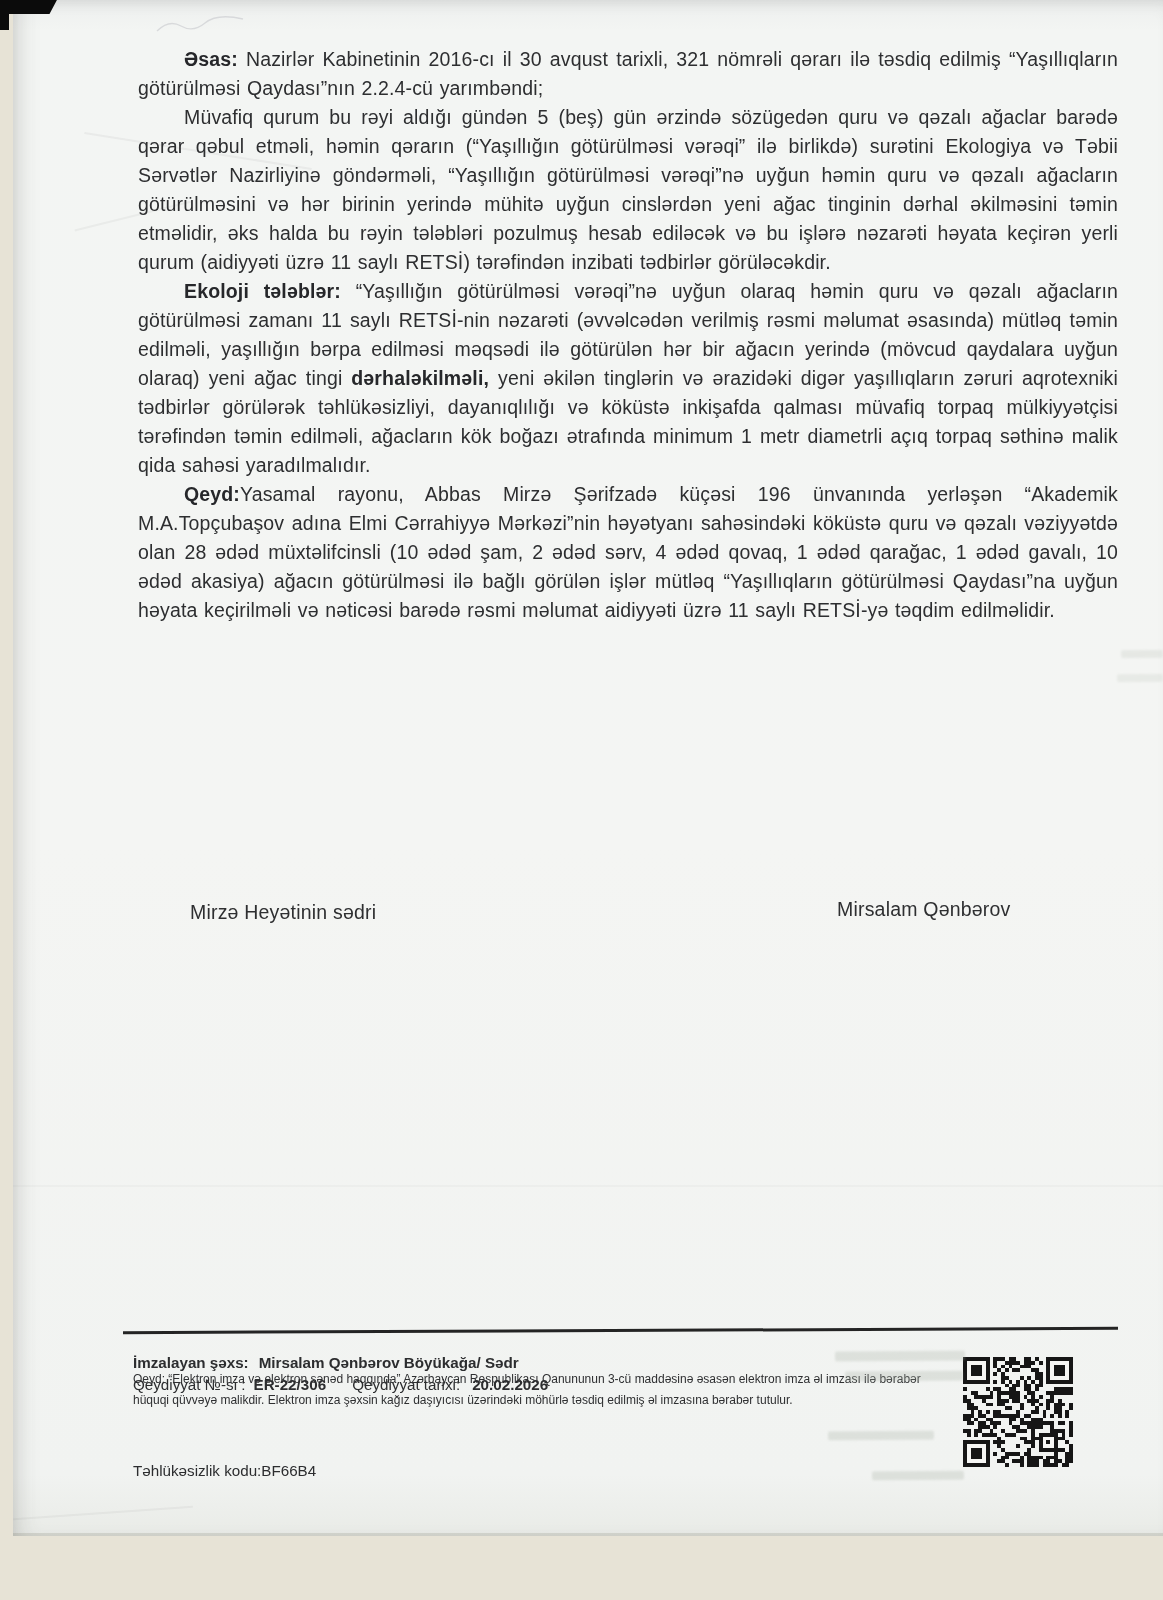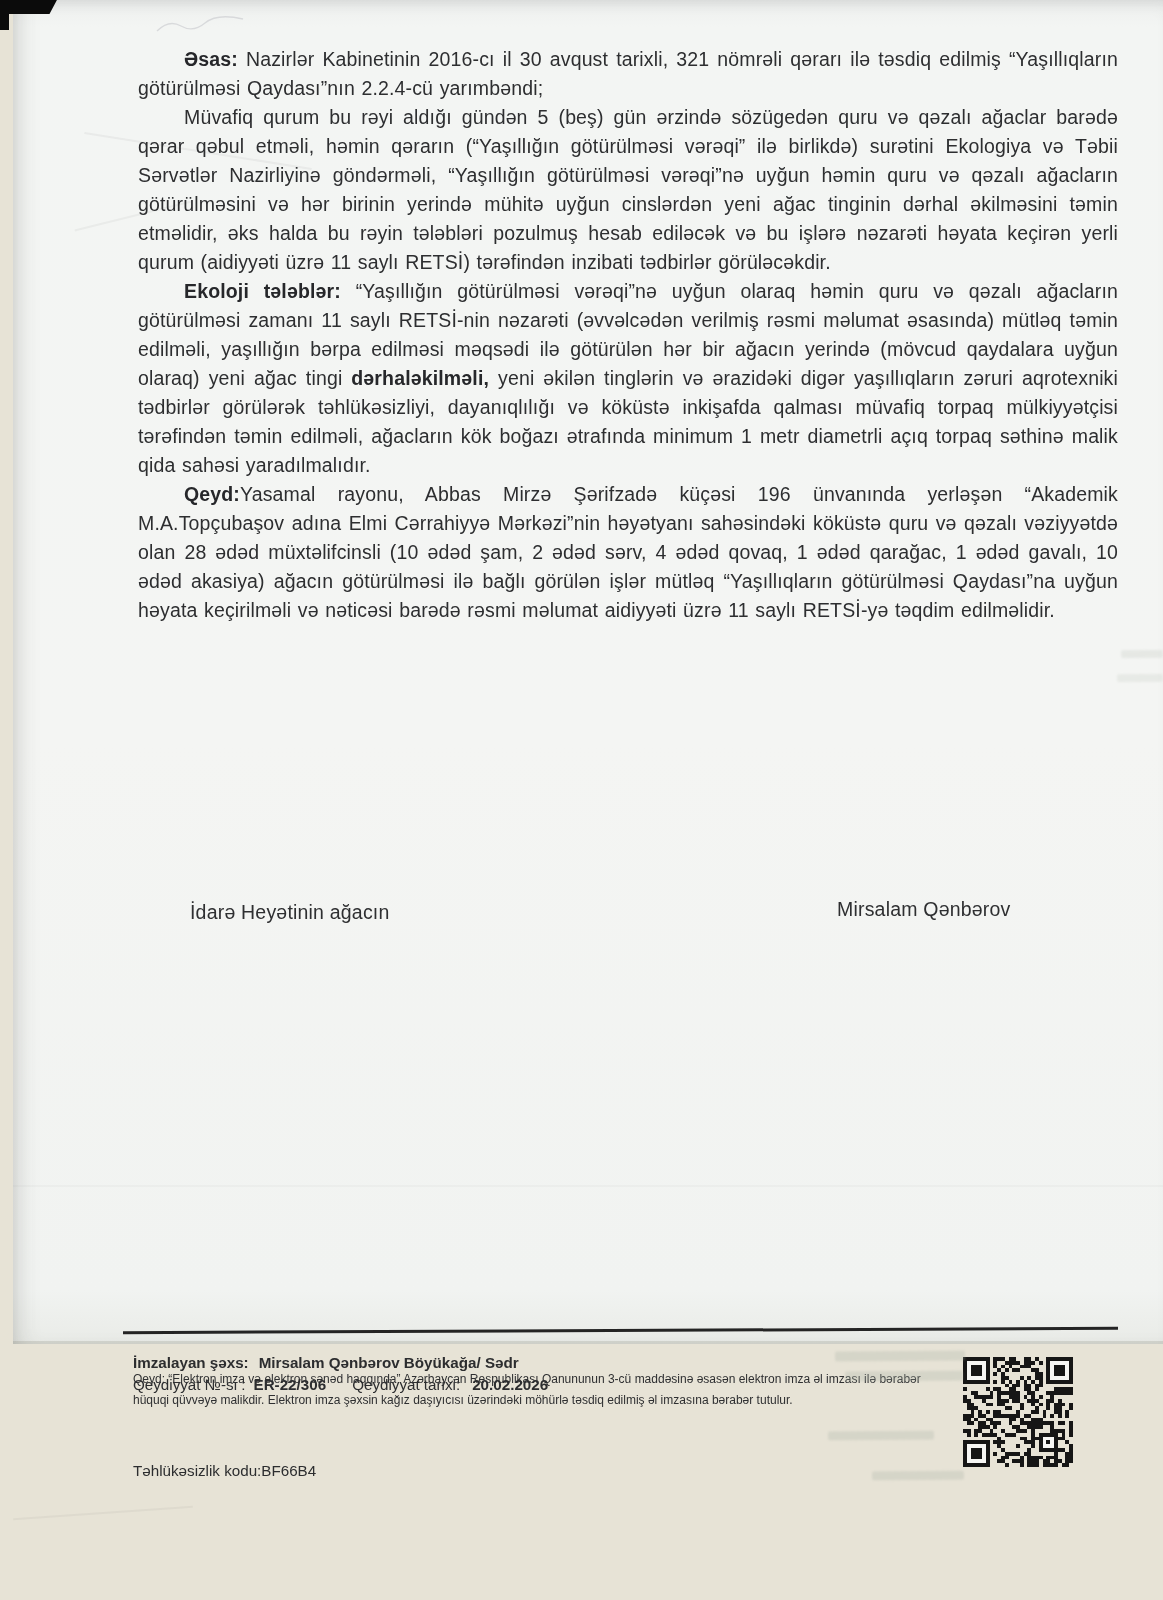--- a/index.html
+++ b/index.html
@@ -4,21 +4,21 @@
 <style>
   html,body{margin:0;padding:0;}
   body{
     width:1163px;height:1600px;
     background:#e7e3d6;
     font-family:"Liberation Sans","DejaVu Sans",sans-serif;
     position:relative;overflow:hidden;
   }
   .scan{position:absolute;left:0;top:0;width:1163px;height:1600px;}
   .page{
-    position:absolute;left:13px;top:0;width:1150px;height:1344px;
+    position:absolute;left:13px;top:0;width:1150px;height:1536px;
     background:linear-gradient(180deg,#edefee 0%,#f3f5f3 2%,#f4f5f3 55%,#f1f3f1 96%,#e9ebe7 100%);
     box-shadow:inset 16px 0 26px -16px rgba(60,60,55,.28), inset 0 10px 18px -12px rgba(60,60,60,.18);
   }
   .corner-black{position:absolute;left:0;top:-3px;width:64px;height:17px;background:#0b0b0b;transform:skewX(-28deg) translateX(-10px);}
   .corner-black2{position:absolute;left:0;top:0;width:9px;height:30px;background:#0b0b0b;}
   .bottom-edge{position:absolute;left:0;bottom:0;width:100%;height:3px;background:rgba(140,140,125,.25);}
 
   
   .body-text{
     position:absolute;left:125px;top:45px;width:980px;
@@ -77,21 +77,21 @@
     <div class="crease2"></div>
     <div class="crease3"></div>
 
     <div class="body-text">
         <p class="para"><b>Əsas:</b><span> Nazirlər Kabinetinin 2016-cı il 30 avqust tarixli, 321 nömrəli qərarı ilə təsdiq edilmiş “Yaşıllıqların götürülməsi Qaydası”nın 2.2.4-cü yarımbəndi;</span></p>
         <p class="para"><span>Müvafiq qurum bu rəyi aldığı gündən 5 (beş) gün ərzində sözügedən quru və qəzalı ağaclar barədə qərar qəbul etməli, həmin qərarın (“Yaşıllığın götürülməsi vərəqi” ilə birlikdə) surətini Ekologiya və Təbii Sərvətlər Nazirliyinə göndərməli, “Yaşıllığın götürülməsi vərəqi”nə uyğun həmin quru və qəzalı ağacların götürülməsini və hər birinin yerində mühitə uyğun cinslərdən yeni ağac tinginin dərhal əkilməsini təmin etməlidir, əks halda bu rəyin tələbləri pozulmuş hesab ediləcək və bu işlərə nəzarəti həyata keçirən yerli qurum (aidiyyəti üzrə 11 saylı RETSİ) tərəfindən inzibati tədbirlər görüləcəkdir.</span></p>
         <p class="para"><b>Ekoloji tələblər:</b><span> “Yaşıllığın götürülməsi vərəqi”nə uyğun olaraq həmin quru və qəzalı ağacların  götürülməsi zamanı 11 saylı RETSİ-nin nəzarəti (əvvəlcədən verilmiş rəsmi məlumat əsasında) mütləq təmin edilməli, yaşıllığın bərpa edilməsi məqsədi ilə götürülən hər bir ağacın yerində (mövcud qaydalara uyğun olaraq) yeni ağac tingi </span><b>dərhaləkilməli,</b><span> yeni əkilən tinglərin və ərazidəki digər yaşıllıqların zəruri aqrotexniki tədbirlər görülərək təhlükəsizliyi, dayanıqlılığı və köküstə inkişafda qalması müvafiq torpaq mülkiyyətçisi tərəfindən təmin edilməli, ağacların kök boğazı ətrafında minimum 1 metr diametrli açıq torpaq səthinə malik qida sahəsi yaradılmalıdır.</span></p>
         <p class="para"><b>Qeyd:</b><span>Yasamal rayonu, Abbas Mirzə Şərifzadə küçəsi 196 ünvanında yerləşən “Akademik M.A.Topçubaşov adına Elmi Cərrahiyyə Mərkəzi”nin həyətyanı sahəsindəki köküstə quru və qəzalı vəziyyətdə olan 28 ədəd müxtəlifcinsli (10 ədəd şam, 2 ədəd sərv, 4 ədəd qovaq, 1 ədəd qarağac, 1 ədəd gavalı, 10 ədəd akasiya) ağacın götürülməsi ilə bağlı görülən işlər mütləq “Yaşıllıqların götürülməsi Qaydası”na uyğun həyata keçirilməli və nəticəsi barədə rəsmi məlumat aidiyyəti üzrə 11 saylı RETSİ-yə təqdim edilməlidir.</span></p>
       </div>
 
-    <div class="sig sig-left">İdarə Heyətinin ağacın</div>
+    <div class="sig sig-left">Mirzə Heyətinin sədri</div>
     <div class="sig sig-right">Mirsalam Qənbərov</div>
 
     <div class="divider"></div>
 
     <div class="f-line f-signer">
       <b>İmzalayan şəxs:</b><b class="val">Mirsalam Qənbərov Böyükağa/ Sədr</b>
     </div>
 
     <div class="f-line f-reg">
       <span>Qeydiyyat №-si :</span><b>ER-22/306</b><span class="lbl2">Qeydiyyat tarixi:</span><b class="val2">20.02.2026</b>

